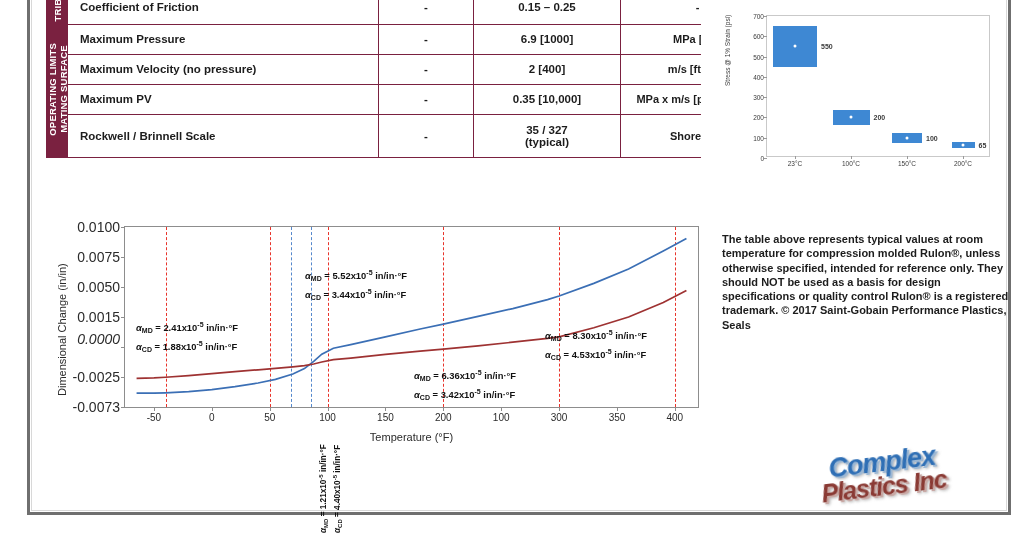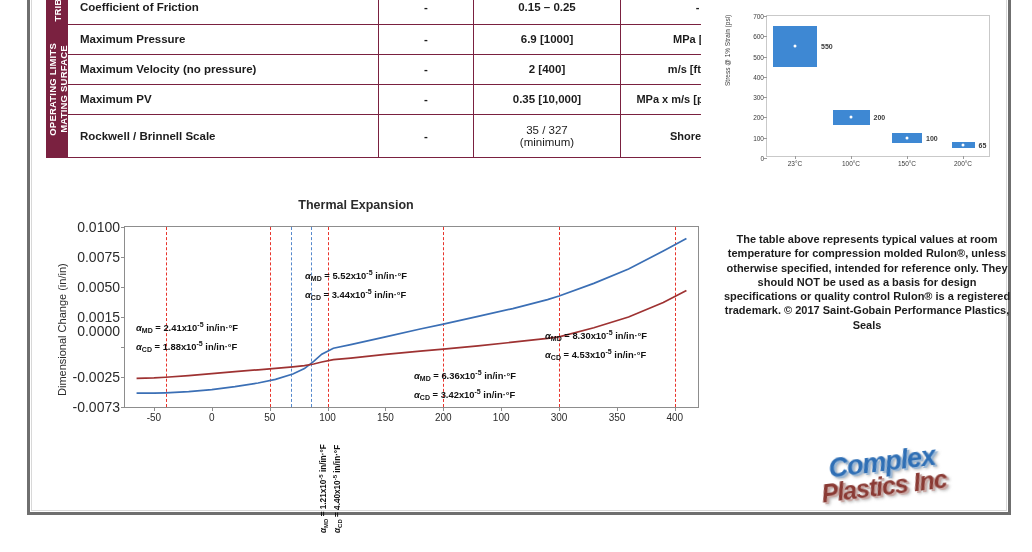--- a/index.html
+++ b/index.html
@@ -59,21 +59,21 @@
     font-weight:bold;
     letter-spacing:.2px;
     line-height:11px;
     display:inline-block;
   }
   td.prop{width:290px;text-align:left;padding-left:12px;font-size:11.5px;}
   td.c2{width:78px;text-align:center;}
   td.c3{width:130px;text-align:center;}
   td.c4{width:137px;text-align:center;font-size:11px;}
   td.tall{height:42px;}
-  .sub{display:block;font-weight:normal;}
+  .sub{display:block;font-weight:bold;}
 
   
   #flex-chart{
     position:absolute;left:722px;top:0px;width:285px;height:180px;
   }
   #flex-title{
     position:absolute;left:0;top:2px;width:285px;text-align:center;
     font-size:8.5px;font-weight:bold;color:#3a3a3a;
   }
   #flex-plot{
@@ -147,21 +147,21 @@
     position:absolute;font-size:8.2px;font-weight:bold;color:#111;
     white-space:nowrap;
     transform:rotate(-90deg);transform-origin:left top;
   }
   .annot-v .sub2{font-size:6px;vertical-align:-2px;}
   .annot-v .sup{font-size:6px;vertical-align:3px;}
 
   
   #disclaimer{
     position:absolute;left:722px;top:232px;width:290px;
-    text-align:center;font-size:11px;font-weight:bold;color:#1c1c1c;
+    text-align:left;font-size:11px;font-weight:bold;color:#1c1c1c;
     line-height:14.3px;
   }
 
   
   #watermark{
     position:absolute;left:820px;top:445px;width:160px;height:62px;
     transform:rotate(-7deg);
   }
   .wm-line{
     font-family:"Liberation Sans", sans-serif;
@@ -225,21 +225,21 @@
         <td class="prop">Maximum PV</td>
         <td class="c2">-</td>
         <td class="c3">0.35 [10,000]</td>
         <td class="c4">MPa x m/s [psi x ft/min]</td>
       </tr>
       <tr>
         <td class="prop tall">Rockwell / Brinnell Scale</td>
         <td class="c2 tall">-</td>
         <td class="c3 tall">
           <span class="sub">35 / 327</span>
-          <span class="sub">(minimum)</span>
+          <span class="sub">(typical)</span>
         </td>
         <td class="c4 tall">Shore C / -</td>
       </tr>
     </tbody>
       </table>
   </div>
 
   <div id="flex-chart">
     <div id="flex-ylabel">Stress @ 1% Strain (psi)</div>
     <div id="flex-plot">
@@ -276,33 +276,32 @@
         <div class="fval" style="left: 159px; top: 121.714px;">100</div>
         <div class="fx-lab" style="left: 196px;">200°C</div>
         <div class="fx-tick" style="left: 196px;"></div>
         <div class="fbar" style="left: 184.5px; top: 125.771px; width: 23px; height: 6.08571px; background: rgb(62, 136, 211);"></div>
         <div class="fdot" style="left: 196px; top: 128.814px;"></div>
         <div class="fval" style="left: 211.5px; top: 128.814px;">65</div>
       </div>
   </div>
 
   <div id="therm-chart">
-    <div id="therm-title">Thermal Expansion</div>
 
 
     <div id="therm-plot">
         <div class="ty-lab" style="top: 0px;">0.0100</div>
         <div class="ty-tick" style="top: 0px;"></div>
         <div class="ty-lab" style="top: 30px;">0.0075</div>
         <div class="ty-tick" style="top: 30px;"></div>
         <div class="ty-lab" style="top: 60px;">0.0050</div>
         <div class="ty-tick" style="top: 60px;"></div>
         <div class="ty-lab" style="top: 90px;">0.0015</div>
         <div class="ty-tick" style="top: 90px;"></div>
-        <div class="ty-lab" style="top: 104px;">0.0000</div>
+        <div class="ty-lab" style="top: 112px; font-style: italic;">0.0000</div>
         <div class="ty-tick" style="top: 120px;"></div>
         <div class="ty-lab" style="top: 150px;">-0.0025</div>
         <div class="ty-tick" style="top: 150px;"></div>
         <div class="ty-lab" style="top: 180px;">-0.0073</div>
         <div class="ty-tick" style="top: 180px;"></div>
         <div class="tx-lab" style="left: 28.9394px;">-50</div>
         <div class="tx-tick" style="left: 28.9394px;"></div>
         <div class="tx-lab" style="left: 86.8182px;">0</div>
         <div class="tx-tick" style="left: 86.8182px;"></div>
         <div class="tx-lab" style="left: 144.697px;">50</div>
@@ -327,20 +326,21 @@
         <div class="vline blue" style="left: 186.37px;"></div>
         <div class="vline" style="left: 202.576px;"></div>
         <div class="vline" style="left: 318.333px;"></div>
         <div class="vline" style="left: 434.091px;"></div>
         <div class="vline" style="left: 549.848px;"></div>
         <svg width="573" height="180" style="position: absolute; left: 0px; top: 0px;">
           <polyline points="11.575757575757576,166.2 28.939393939393938,166.2 40.515151515151516,165.84 63.666666666666664,164.64 86.81818181818183,162.6 109.96969696969697,159.6 133.12121212121212,156 150.4848484848485,152.4 167.84848484848484,147 179.42424242424244,141.6 188.6848484848485,134.4 196.78787878787878,127.2 208.36363636363637,121.2 225.72727272727272,117.6 260.45454545454544,109.8 295.1818181818182,101.99999999999999 318.33333333333337,97.2 353.06060606060606,89.39999999999999 387.7878787878788,81.59999999999998 422.5151515151515,72.6 434.09090909090907,68.99999999999997 468.81818181818187,56.400000000000006 503.54545454545456,42 538.2727272727273,23.99999999999997 561.4242424242424,11.400000000000006" fill="none" stroke="#3b6fb5" stroke-width="1.7"></polyline>
           <polyline points="11.575757575757576,151.44 28.939393939393938,150.96 40.515151515151516,150.24 63.666666666666664,148.56 86.81818181818183,146.64 109.96969696969697,144.6 133.12121212121212,142.8 150.4848484848485,141.35999999999999 167.84848484848484,139.8 179.42424242424244,138.6 188.6848484848485,137.04 196.78787878787878,135 208.36363636363637,132.6 225.72727272727272,131.04 260.45454545454544,127.44 295.1818181818182,124.19999999999999 318.33333333333337,122.16 353.06060606060606,118.8 387.7878787878788,115.19999999999999 422.5151515151515,111.36 434.09090909090907,109.8 468.81818181818187,100.8 503.54545454545456,90 538.2727272727273,75.60000000000001 561.4242424242424,63.599999999999994" fill="none" stroke="#9e3232" stroke-width="1.7"></polyline>
         </svg>
       </div>
+    <div id="therm-xlabel">Temperature (°F)</div>
     <div id="therm-ylabel">Dimensional Change (in/in)</div>
   <div class="annot-v" style="left: 272px; top: 345px;"><span style="font-style:italic">α</span><span class="sub2">MD</span> = 1.21x10<span class="sup">-5</span> in/in·°F</div>
       <div class="annot-v" style="left: 286px; top: 345px;"><span style="font-style:italic">α</span><span class="sub2">CD</span> = 4.40x10<span class="sup">-5</span> in/in·°F</div>
     </div>
 
   <div id="disclaimer">
     <span>The table above represents typical values at</span>
     <span>room temperature for compression molded</span>
     <span>Rulon®, unless otherwise specified,</span>
     <span>intended for reference only. They should</span>

